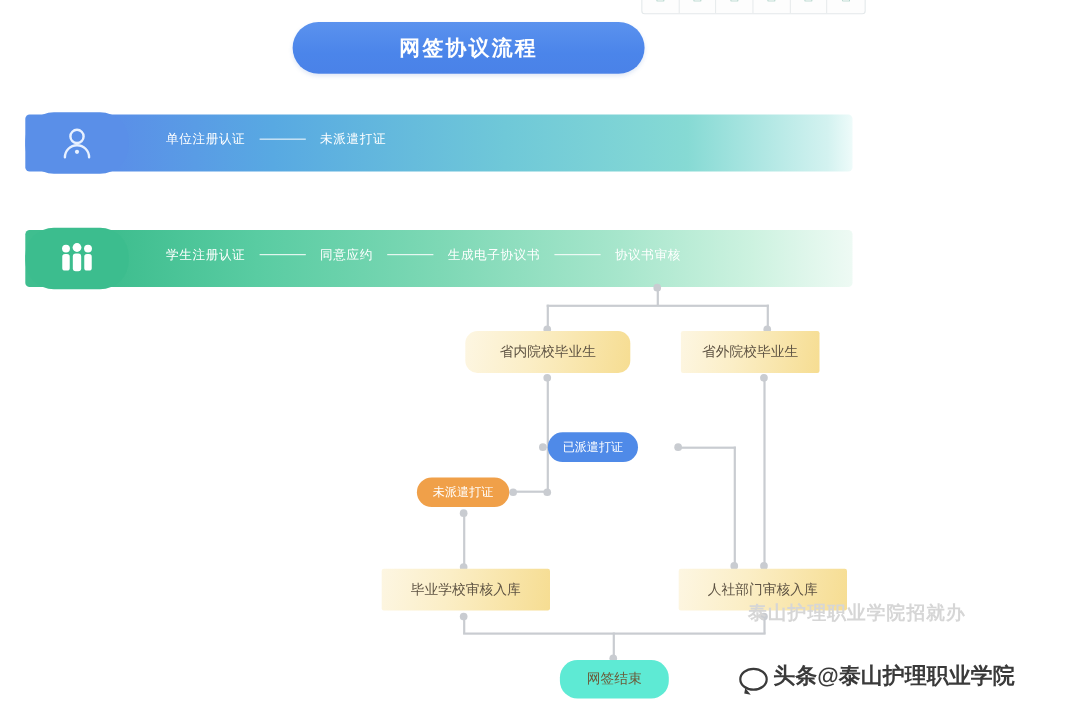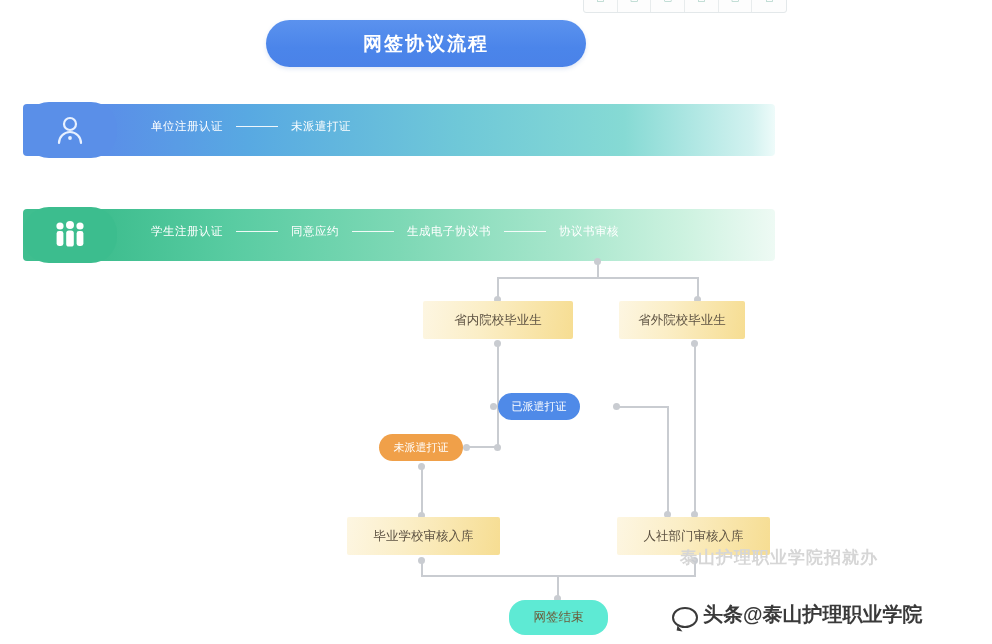--- a/index.html
+++ b/index.html
@@ -160,21 +160,21 @@
     border-radius: 15px;
     font-size: 11px;
   }
   .node-pill-orange {
     background: #f0a049;
     color: #ffffff;
     border-radius: 15px;
     font-size: 11px;
   }
 
-  #n-sheng-nei   { left: 423px; top: 301px; width: 150px; height: 38px; }
+  #n-sheng-nei   { left: 423px; top: 301px; width: 150px; height: 38px; border-radius: 11px; }
   #n-sheng-wai   { left: 619px; top: 301px; width: 126px; height: 38px; }
   #n-yi-paiqian  { left: 498px; top: 393px; width: 82px;  height: 27px; }
   #n-wei-paiqian { left: 379px; top: 434px; width: 84px;  height: 27px; }
   #n-biye-ruku   { left: 347px; top: 517px; width: 153px; height: 38px; }
   #n-rensheng    { left: 617px; top: 517px; width: 153px; height: 38px; }
   #n-end         { left: 509px; top: 600px; width: 99px;  height: 35px; }
 
   
   .conn {
     position: absolute;

